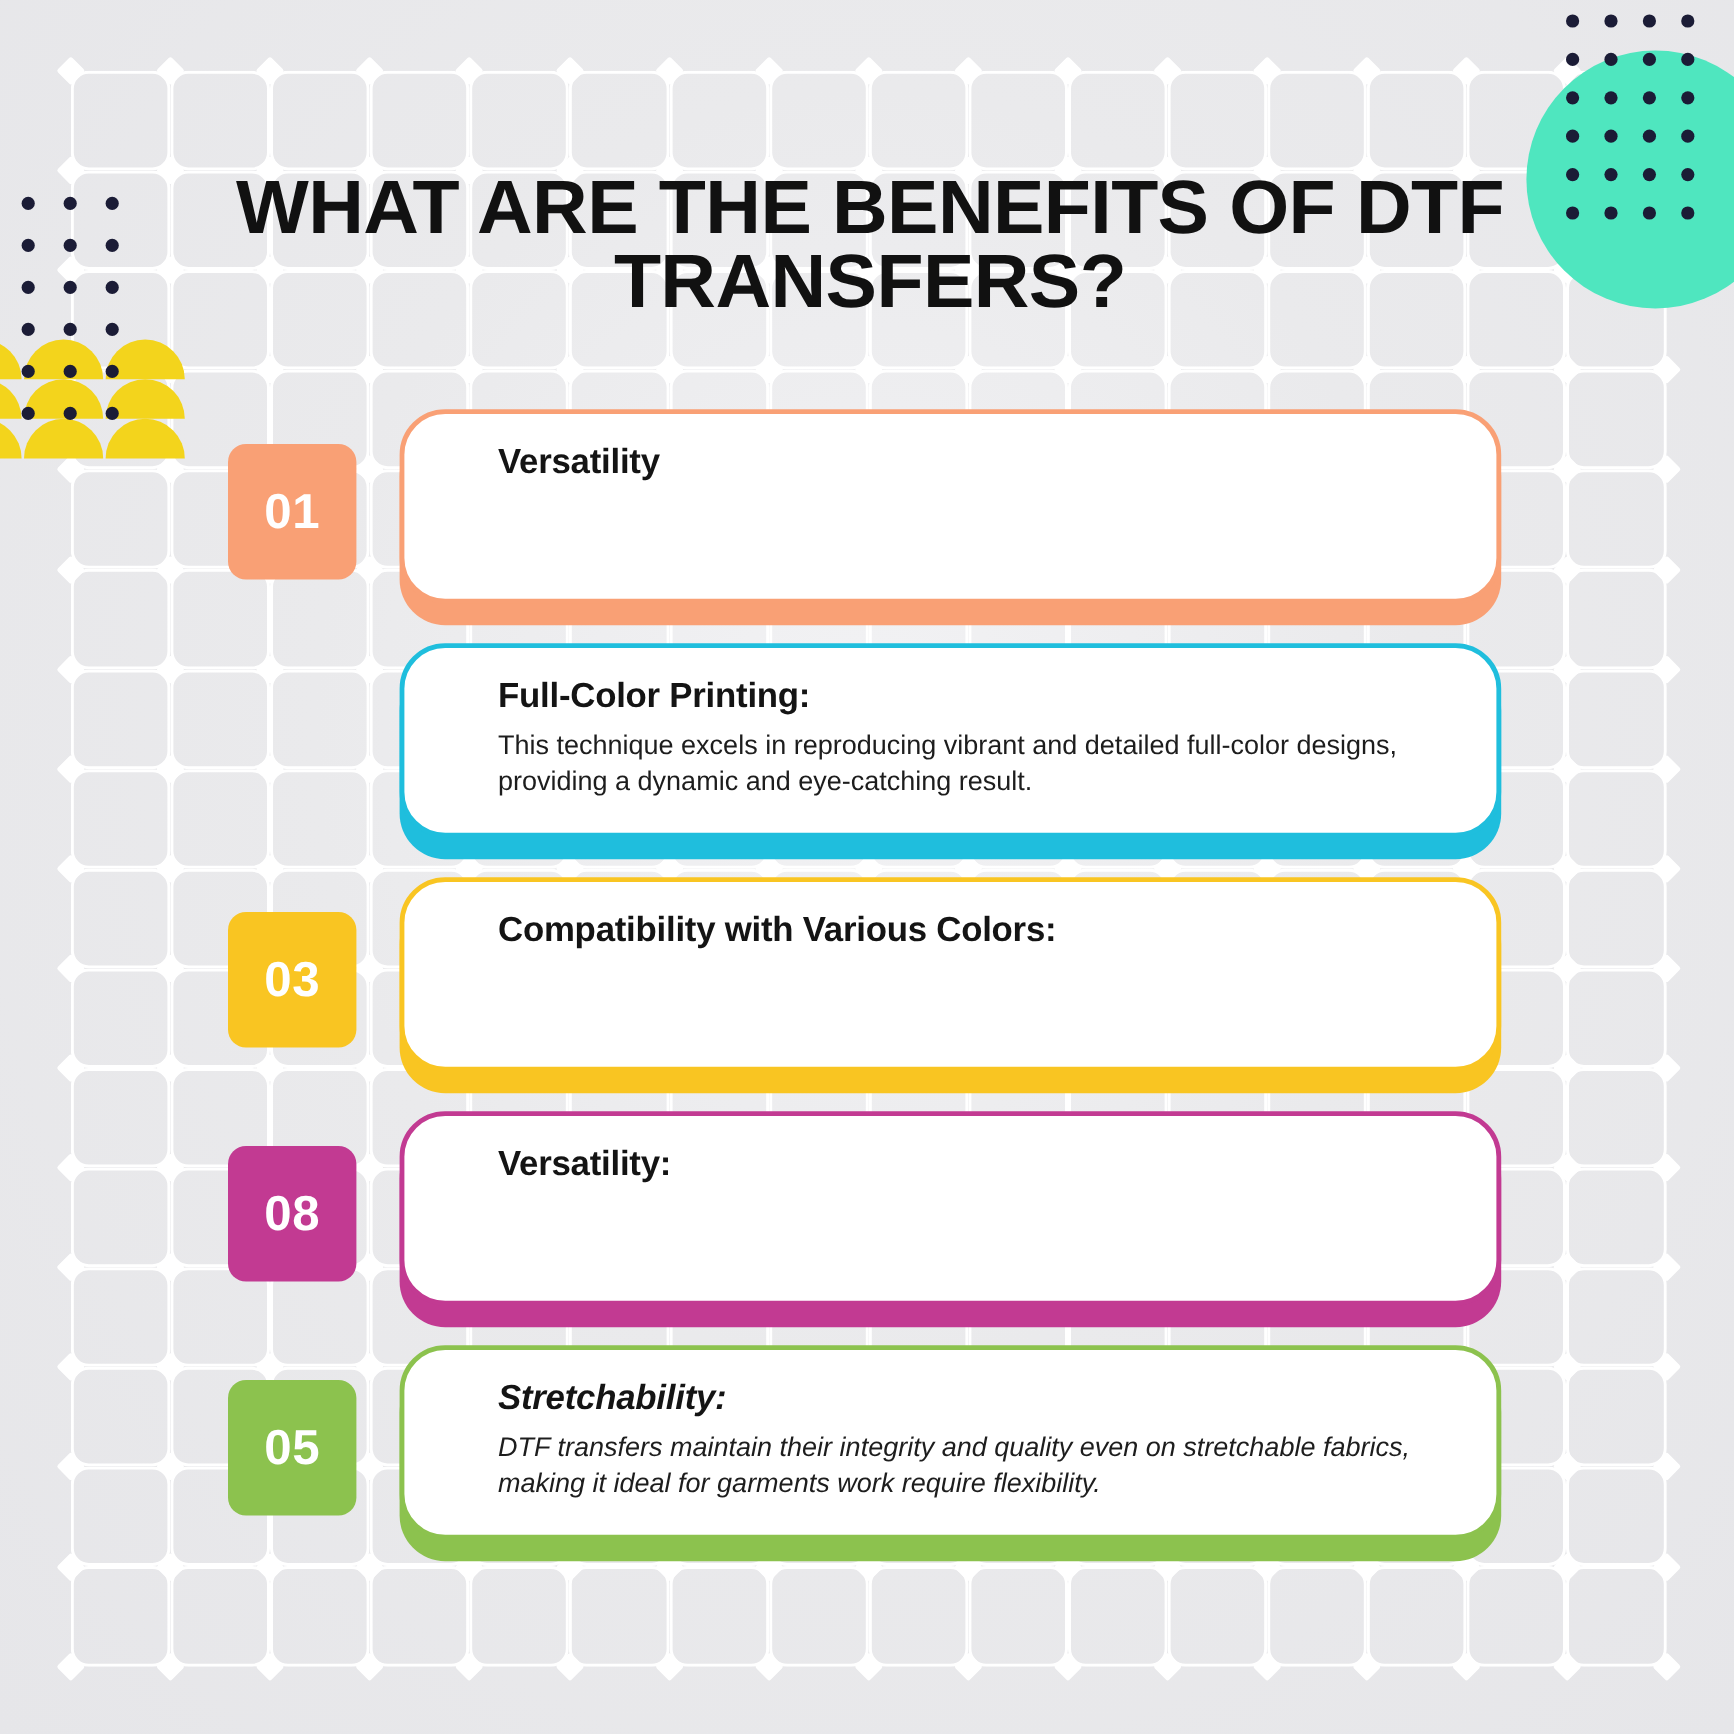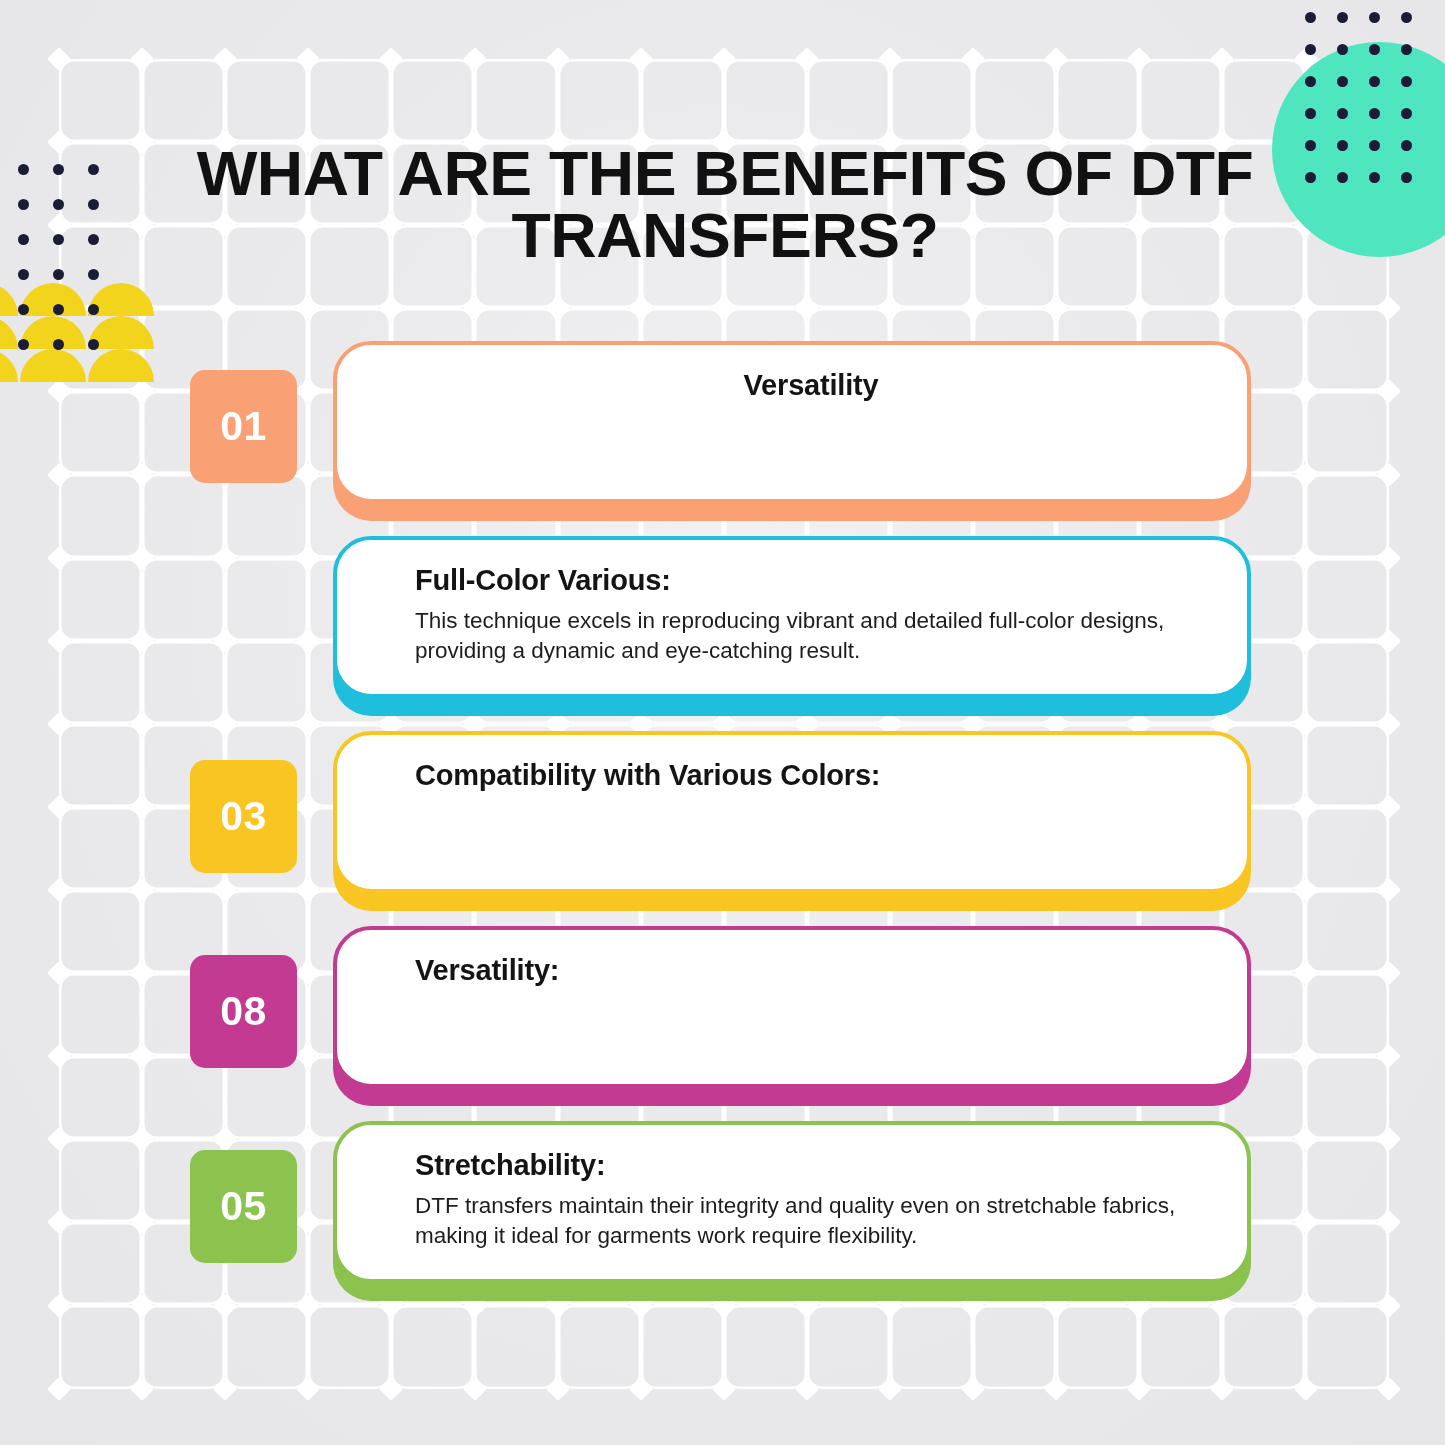--- a/index.html
+++ b/index.html
@@ -798,30 +798,30 @@
       </div>
     </div>
 
   <h1 class="title">WHAT ARE THE BENEFITS OF DTF TRANSFERS?</h1>
 
   <div class="cards" id="cards">
       <div class="row">
         <div class="badge" style="background: rgb(249, 160, 117);">01</div>
         <div class="card-wrap">
           <div class="card-shadow" style="background: rgb(249, 160, 117);"></div>
-          <div class="card" style="border-color: rgb(249, 160, 117); text-align: center;">
+          <div class="card" style="border-color: rgb(249, 160, 117);">
             <h3>Versatility</h3>
           </div>
         </div>
       </div>
       <div class="row">
         <div class="card-wrap">
           <div class="card-shadow" style="background: rgb(31, 190, 221);"></div>
           <div class="card" style="border-color: rgb(31, 190, 221);">
-            <h3>Full-Color Various:</h3>
+            <h3>Full-Color Printing:</h3>
             <p>This technique excels in reproducing vibrant and detailed full-color designs, providing a dynamic and eye-catching result.</p>
           </div>
         </div>
       </div>
       <div class="row">
         <div class="badge" style="background: rgb(249, 197, 34);">03</div>
         <div class="card-wrap">
           <div class="card-shadow" style="background: rgb(249, 197, 34);"></div>
           <div class="card" style="border-color: rgb(249, 197, 34);">
             <h3>Compatibility with Various Colors:</h3>
@@ -834,21 +834,21 @@
           <div class="card-shadow" style="background: rgb(194, 58, 146);"></div>
           <div class="card" style="border-color: rgb(194, 58, 146);">
             <h3>Versatility:</h3>
           </div>
         </div>
       </div>
       <div class="row">
         <div class="badge" style="background: rgb(140, 194, 78);">05</div>
         <div class="card-wrap">
           <div class="card-shadow" style="background: rgb(140, 194, 78);"></div>
-          <div class="card" style="border-color: rgb(140, 194, 78);">
+          <div class="card" style="border-color: rgb(140, 194, 78); font-style: italic;">
             <h3>Stretchability:</h3>
             <p>DTF transfers maintain their integrity and quality even on stretchable fabrics, making it ideal for garments work require flexibility.</p>
           </div>
         </div>
       </div>
     </div>
 
 </div>
 
 </body></html>

